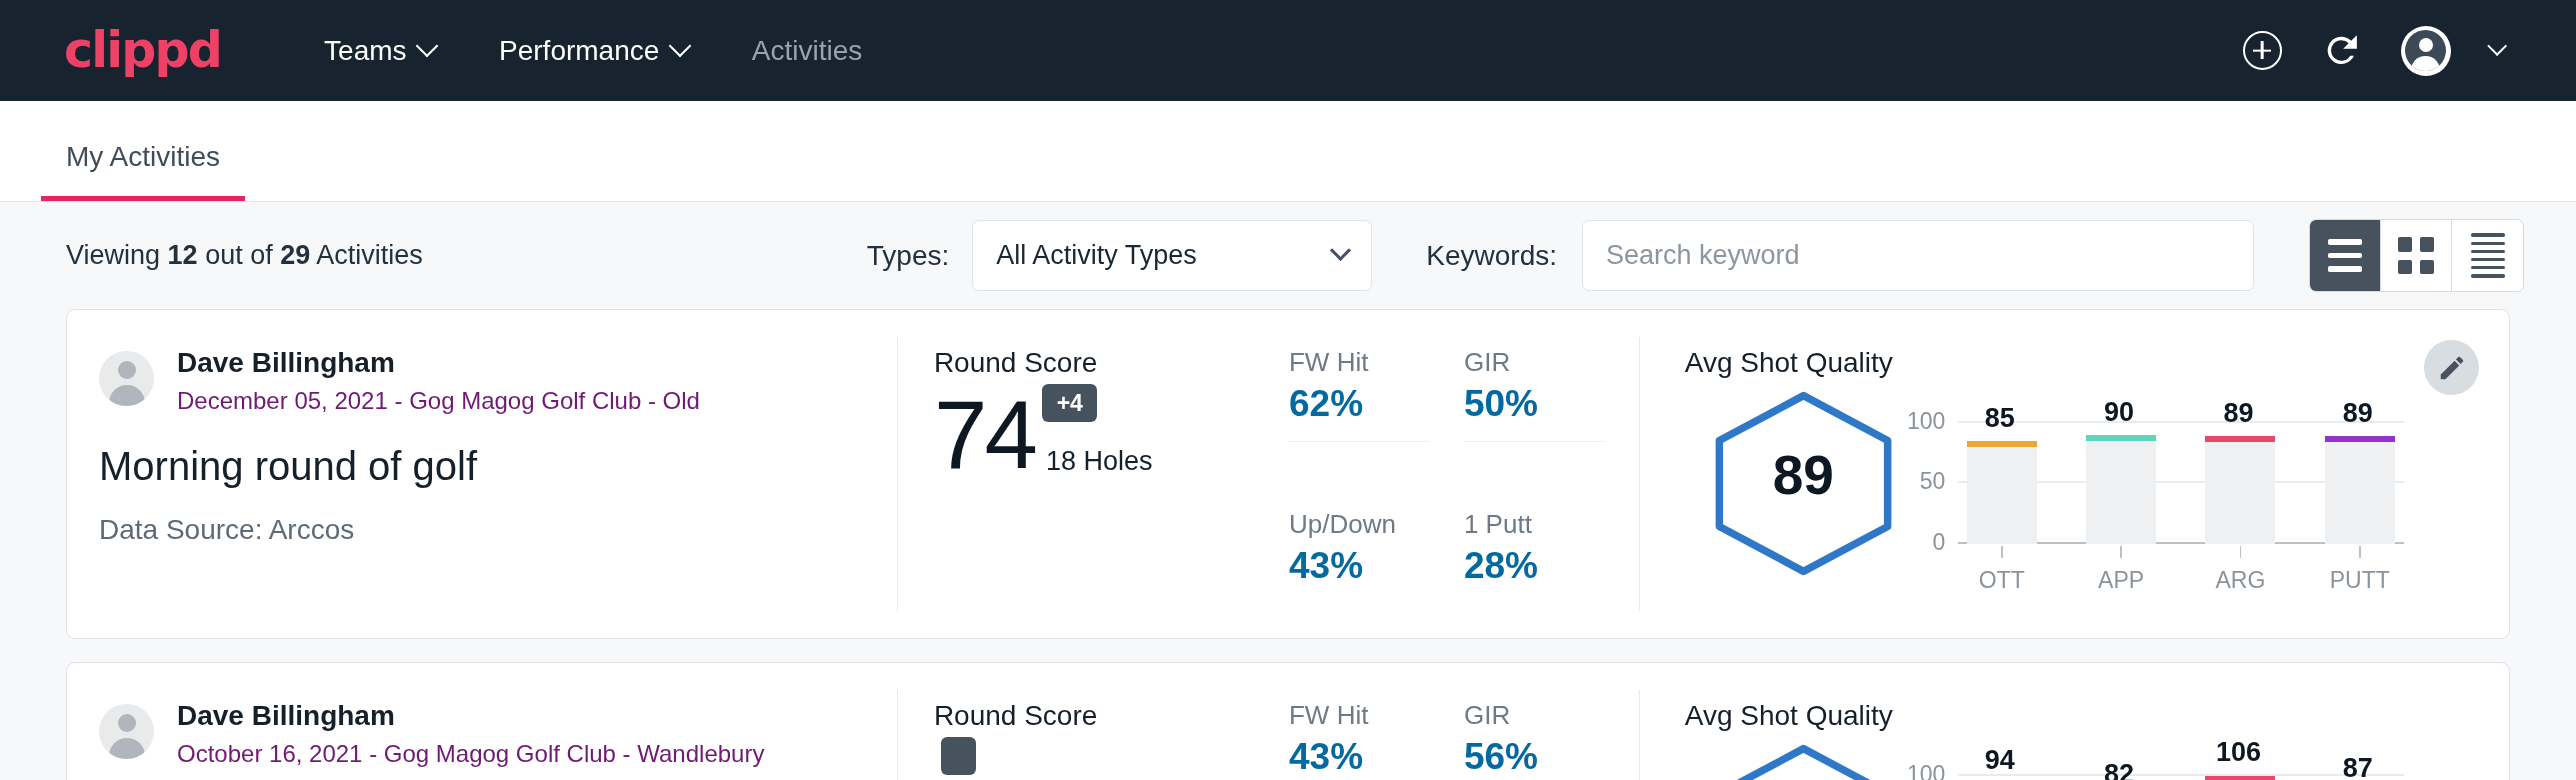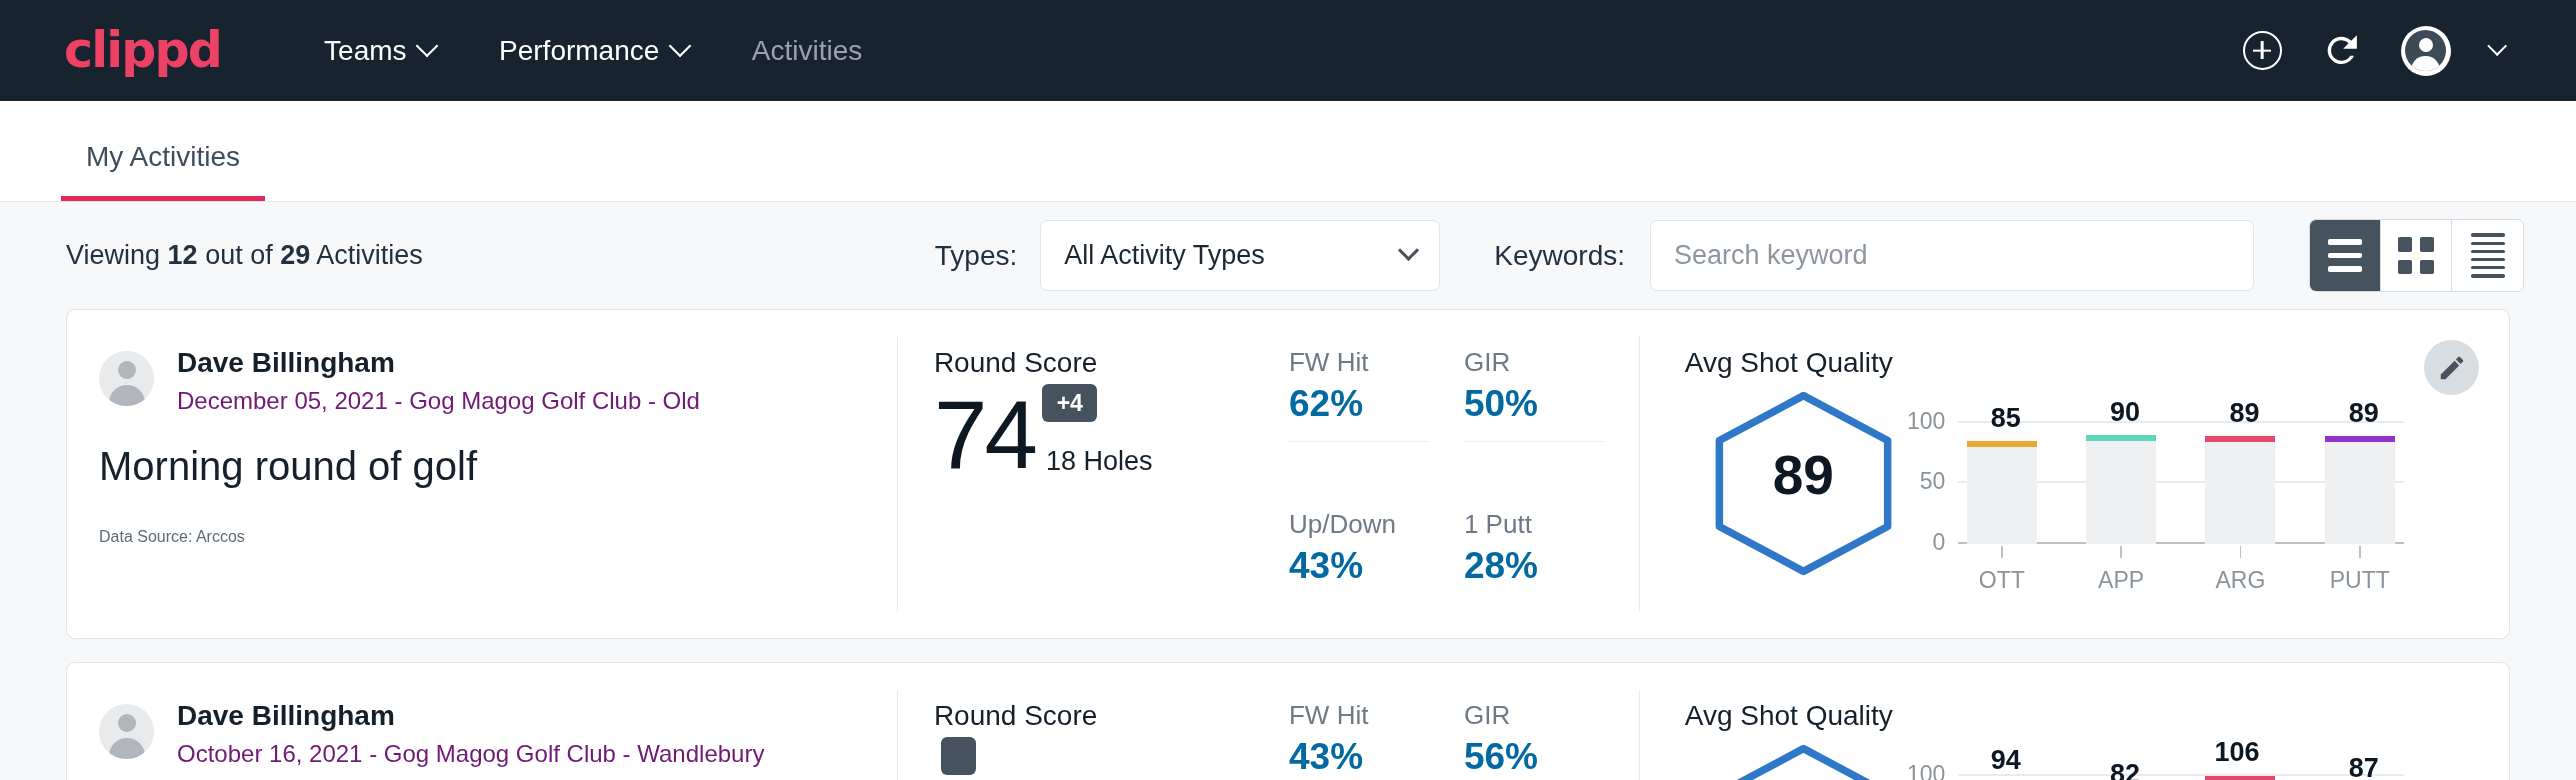--- a/index.html
+++ b/index.html
@@ -73,21 +73,21 @@
     width: 14.3px; height: 14.3px;
     border-right: 2.7px solid #fff; border-bottom: 2.7px solid #fff;
     transform: rotate(45deg) translate(-2.7px,-2.7px);
     cursor: pointer;
   }
 
   
   .tabstrip {
     height: 101px; background: #ffffff;
     display: flex; align-items: flex-end;
-    padding-left: 61px;
+    padding-left: 41px;
     border-bottom: 0.9px solid #e3e7eb;
   }
   .tab {
     padding: 0 25px 23px 25px;
     font-size: 28px; color: #3f4c59;
     border-bottom: 5.4px solid #e4265c;
     cursor: pointer;
   }
 
   
@@ -107,21 +107,21 @@
     display: flex; align-items: center; padding: 0 23px;
     font-size: 27px; color: #1b2733; cursor: pointer; gap: 37px;
   }
   .select .sel-chev {
     margin-left: auto; width: 15px; height: 15px;
     border-right: 3.6px solid #46535f; border-bottom: 3.6px solid #46535f;
     transform: rotate(45deg) translate(-3.6px,-3.6px);
   }
   .kw-label { font-size: 28px; color: #23313f; margin: 0 25px 0 54px; }
   .searchbox {
-    width: 604px; height: 71px; background: #fff;
+    width: 672px; height: 71px; background: #fff;
     border: 0.9px solid #dfe4e9; border-radius: 7.1px;
     display: flex; align-items: center; padding: 0 23px;
   }
   .searchbox input {
     border: 0; outline: 0; width: 100%; font-size: 27px;
     color: #1b2733; font-family: "Liberation Sans", sans-serif;
     background: transparent;
   }
   .searchbox input::placeholder { color: #8d969f; }
   .viewtoggle {
@@ -157,21 +157,21 @@
   .who { display: flex; align-items: flex-start; gap: 23px; }
   .avatar-sm {
     width: 55px; height: 55px; border-radius: 50%; background: #e8eaec;
     position: relative; overflow: hidden; flex: none; margin-top: 3.6px;
   }
   .avatar-sm .head { position: absolute; width: 18px; height: 18px; border-radius: 50%; background: #b0b6bb; left: 19px; top: 10.7px; }
   .avatar-sm .body { position: absolute; width: 36px; height: 23px; border-radius: 18px 18px 0 0; background: #b0b6bb; left: 9.8px; top: 34px; }
   .who-name { font-size: 28px; font-weight: 700; color: #16202b; line-height: 1.15; }
   .who-sub { font-size: 24px; color: #701a75; margin-top: 8px; }
   .card-title { font-size: 40px; color: #16202b; margin-top: 28.6px; }
-  .card-src { font-size: 16px; color: #5d6b78; margin-top: 39px; }
+  .card-src { font-size: 28px; color: #5d6b78; margin-top: 25px; }
 
   .vdiv { width: 0.9px; background: #e6eaee; margin: 27px 0; }
 
   .card-score { width: 384px; padding: 37px 0 0 36px; }
   .sect-label { font-size: 28px; color: #16202b; }
   .score-row { display: flex; align-items: flex-end; margin-top: 5.4px; }
   .score-num { font-size: 96px; font-weight: 400; color: #0d1822; line-height: 0.95; letter-spacing: -2.7px; }
   .score-col { display: flex; flex-direction: column; justify-content: space-between; height: 96px; padding-bottom: 3.6px;}
   .badge {
     background: #46535f; color: #fff; font-size: 23px; font-weight: 700;
@@ -207,21 +207,21 @@
   .gridline { position: absolute; left: 0; right: 0; height: 1.8px; background: #e9ecef; }
   .gridline.axis { background: #b9c0c6; }
   .bars { position: absolute; inset: 0; display: flex; justify-content: space-between; align-items: flex-end; padding: 0 9px;}
   .barcol { width: 70px; position: relative; height: 100%; }
   .bartrack {
     position: absolute; bottom: 0; left: 0; right: 0;
     background: #eff0f1;
   }
   .barcap { position: absolute; left: 0; right: 0; height: 6.2px; }
   .barval {
-    position: absolute; left: 0; right: 16px; text-align: right;
+    position: absolute; left: 0; right: 4px; text-align: center;
     font-size: 27px; font-weight: 700; color: #0d1822;
   }
   .xaxis { display: flex; justify-content: space-between; padding: 0 9px; margin-top: 1.8px; width: 446px;}
   .xtickwrap { width: 70px; display: flex; flex-direction: column; align-items: center; }
   .xtick { width: 1.8px; height: 12.5px; background: #b9c0c6; }
   .xlab { font-size: 23px; color: #8a939b; margin-top: 9px; }
 
   .editbtn {
     position: absolute; right: 30px; top: 30px;
     width: 55px; height: 55px; border-radius: 50%; background: #d8dde1;

